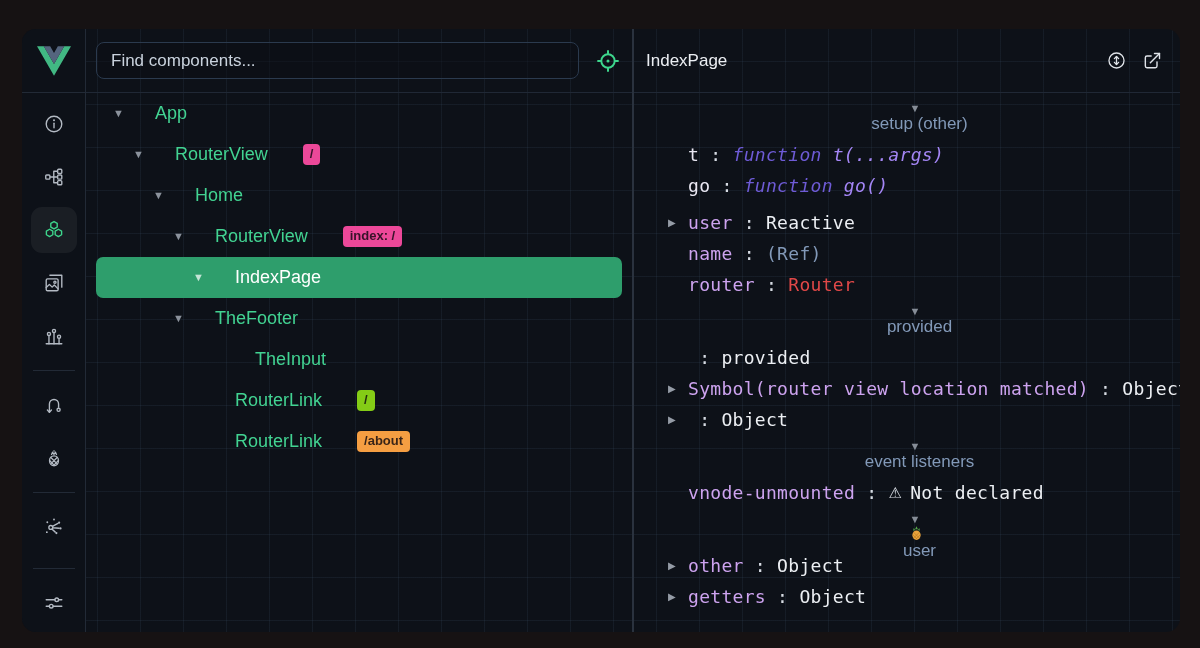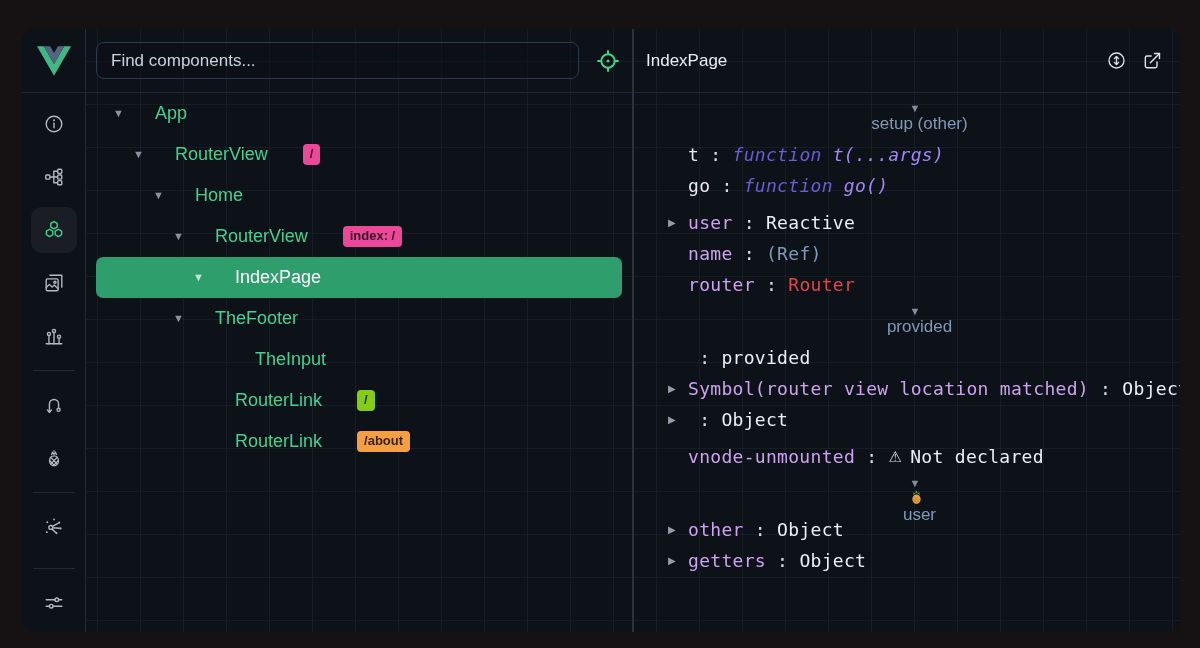--- a/index.html
+++ b/index.html
@@ -327,20 +327,24 @@
             <span class="eval">Object</span>
           </div>
           <div class="ientry">
             <span class="etri closed"></span>
             <span class="esep"> : </span>
             <span class="eval">Object</span>
           </div>
         </div>
 
         <div class="isec">
+          <div class="isec-head">
+            <span class="tri"></span>
+            <span>event listeners</span>
+          </div>
           <div class="ientry">
             <span class="etri"></span>
             <span class="ekey">vnode-unmounted</span>
             <span class="esep"> : </span>
             <span class="warn-ico">⚠</span>
             <span class="eval">Not declared</span>
           </div>
         </div>
 
         <div class="isec">

